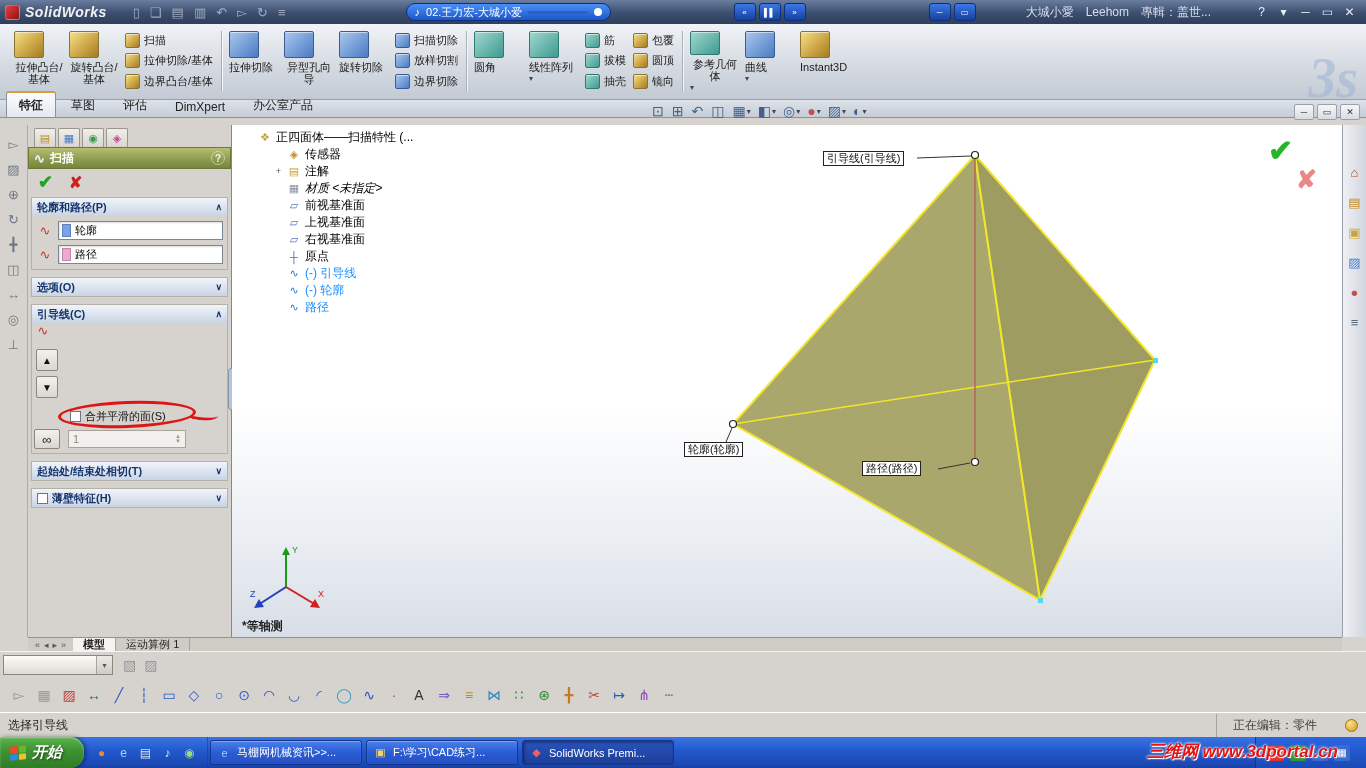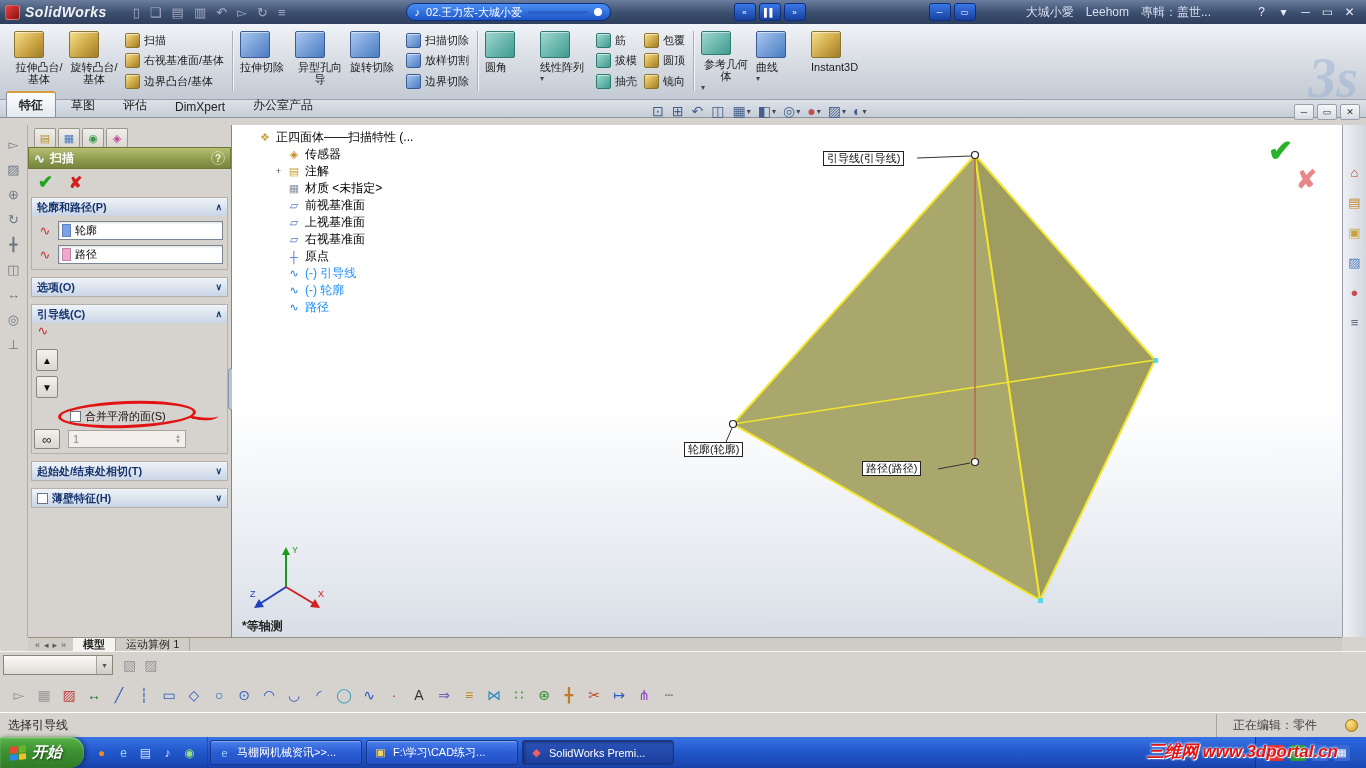--- a/index.html
+++ b/index.html
@@ -178,21 +178,21 @@
         <span class="ric" style="width:30px;height:27px"></span>
         <span>旋转凸台/基体</span>
       </div>
     <div class="rstack">
       <div class="rsmall">
           <span class="ric sm"></span>
           <span>扫描</span>
         </div>
       <div class="rsmall">
           <span class="ric sm"></span>
-          <span>右视基准面/基体</span>
+          <span>拉伸切除/基体</span>
         </div>
       <div class="rsmall">
           <span class="ric sm"></span>
           <span>边界凸台/基体</span>
         </div>
     </div>
   </div>
   <div class="rsep"></div>
   <div class="rgroup">
     <div class="rbig">
@@ -480,21 +480,21 @@
 
         <div class="tree-row tree-indent">
           <span class="exp">+</span>
           <span class="ticon" style="color: rgb(202, 164, 58);">▤</span>
           <span style="color: rgb(0, 0, 0);">注解</span>
         </div>
 
         <div class="tree-row tree-indent">
           <span class="exp"></span>
           <span class="ticon" style="color: rgb(138, 148, 162);">▦</span>
-          <span style="color: rgb(0, 0, 0);">材质 &lt;未指定&gt;</span>
+          <span style="color: rgb(0, 0, 0); font-style: italic;">材质 &lt;未指定&gt;</span>
         </div>
 
         <div class="tree-row tree-indent">
           <span class="exp"></span>
           <span class="ticon" style="color: rgb(90, 122, 192);">▱</span>
           <span style="color: rgb(0, 0, 0);">前视基准面</span>
         </div>
 
         <div class="tree-row tree-indent">
           <span class="exp"></span>

